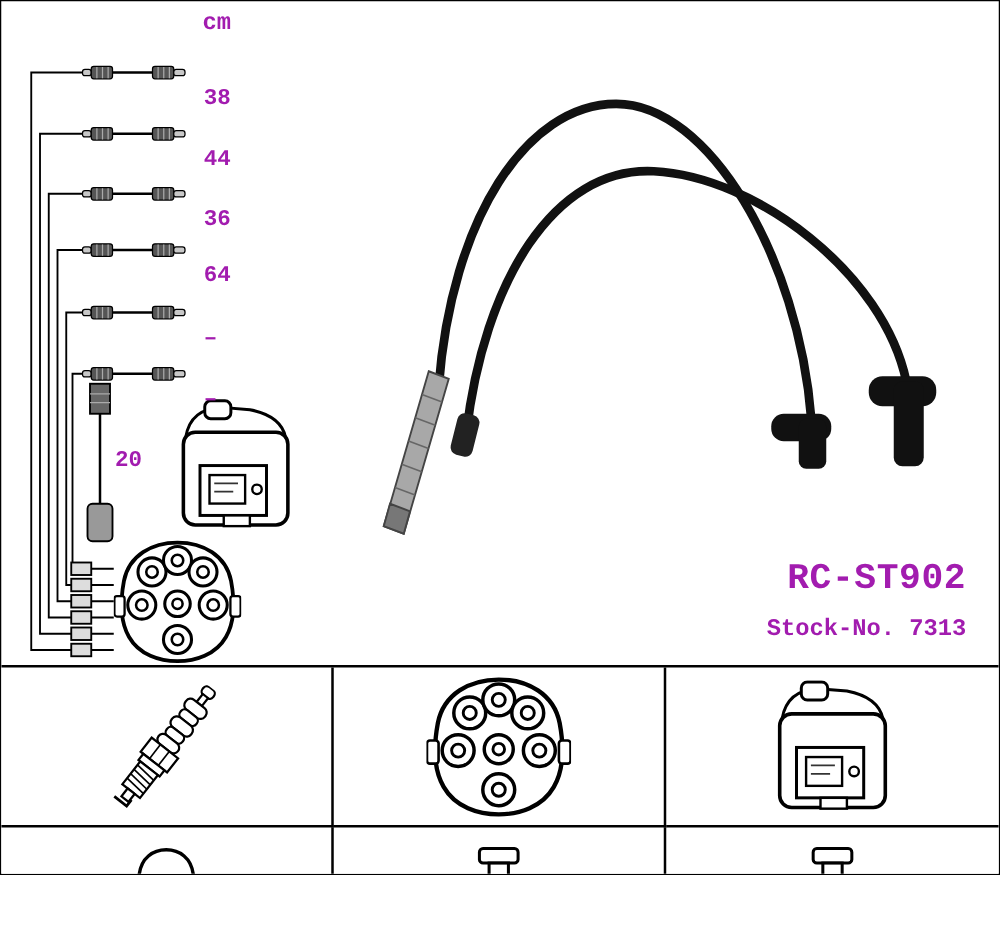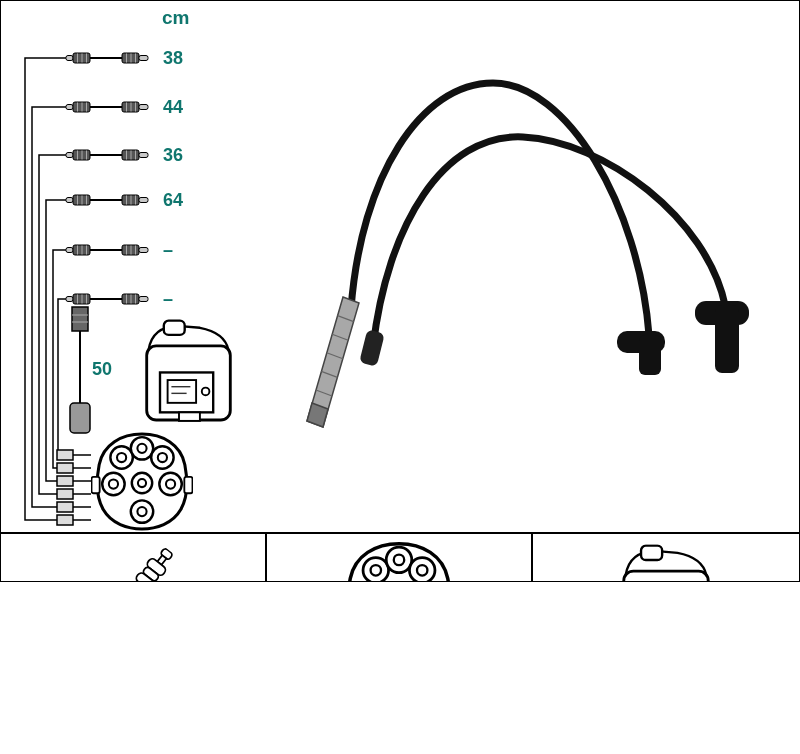--- a/index.html
+++ b/index.html
@@ -1,24 +1,24 @@
 <!DOCTYPE html>
 <html><head>
 <meta charset="utf-8">
 <style>
   * { margin:0; padding:0; box-sizing:border-box; }
   html,body { background:#ffffff; }
   .page {
-    position:relative; width:800px; height:582px; background:#fff;
+    position:relative; width:800px; height:700px; background:#fff;
     border:1px solid #000; overflow:hidden;
-    font-family:Liberation Sans, sans-serif; color:#0f766e;
+    font-family:Liberation Mono, monospace; color:#a21caf;
   }
   .main-art { position:absolute; left:0; top:0; width:800px; height:540px; }
   .unit-label { position:absolute; left:161px; top:6px; font-size:19px; font-weight:bold; }
-  .len-label { position:absolute; left:162px; font-size:18px; font-weight:bold; }
+  .len-label { position:absolute; left:162px; font-size:18px; font-weight:bold;margin-top:21px; }
   .coil-len-label { position:absolute; left:91px; top:358px; font-size:18px; font-weight:bold; }
   .part-number { position:absolute; right:26px; top:445px; font-size:29px; font-weight:bold; letter-spacing:0.5px; }
   .stock-number { position:absolute; right:26px; top:491px; font-size:19px; font-weight:bold; }
   .grid {
     position:absolute; left:0; top:531px; width:100%; height:216px;
     border-top:2px solid #000; border-bottom:2px solid #000;
     display:grid; grid-template-columns:1fr 1fr 1fr; grid-template-rows:128px 1fr;
     background:#fff;
   }
   .cell { display:flex; align-items:center; justify-content:center; }
@@ -192,22 +192,24 @@
     </g>
   </svg>
 
   <span class="unit-label">cm</span>
   <span class="len-label" style="top:47px">38</span>
   <span class="len-label" style="top:96px">44</span>
   <span class="len-label" style="top:144px">36</span>
   <span class="len-label" style="top:189px">64</span>
   <span class="len-label" style="top:239px">–</span>
   <span class="len-label" style="top:288px">–</span>
-  <span class="coil-len-label">50</span>
-
+  <span class="coil-len-label">20</span>
+
+  <div class="part-number">RC-ST902</div>
+  <div class="stock-number">Stock-No. 7313</div>
 
   <div class="grid">
     <div class="cell br bb">
       <svg viewBox="0 0 150 118" style="width:150px;height:118px">
         <g transform="translate(75,59) rotate(38)">
           <use href="#sym-plug" x="-18" y="-59" width="36" height="118"></use>
         </g>
       </svg>
     </div>
     <div class="cell br bb">

